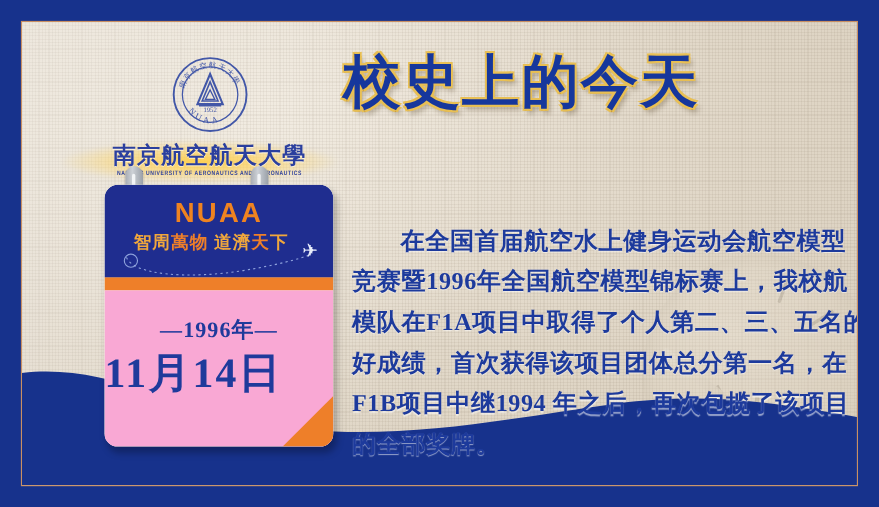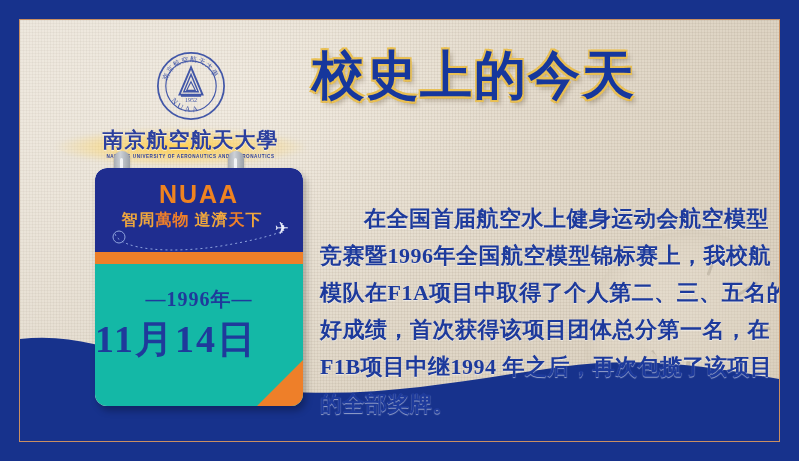--- a/index.html
+++ b/index.html
@@ -101,21 +101,21 @@
   }
   .motto{
     position:absolute;left:0;right:14px;top:42px;text-align:center;
     font-family:"Liberation Serif",serif;font-weight:bold;font-size:16px;
     color:#f0a73c;letter-spacing:1px;
   }
   .motto .hl{color:#ee7f29;}
   .plane{position:absolute;right:14px;top:52px;color:#e9eefb;font-size:17px;line-height:1;}
   .trail{position:absolute;left:16px;top:60px;width:175px;height:26px;}
   .card-bar{height:12px;background:#ee7f29;}
-  .card-body{position:relative;height:142px;background:#14b8a6;}
+  .card-body{position:relative;height:142px;background:#f9a8d4;}
   .year{
     position:absolute;left:0;right:0;top:22px;text-align:center;
     font-family:"Liberation Serif",serif;font-weight:bold;font-size:20px;
     color:#1f3a9b;letter-spacing:1px;
   }
   .day{
     position:absolute;left:0;right:0;top:50px;
     font-family:"Liberation Serif",serif;font-weight:bold;font-size:38px;
     color:#1f3a9b;letter-spacing:2px;
   }

